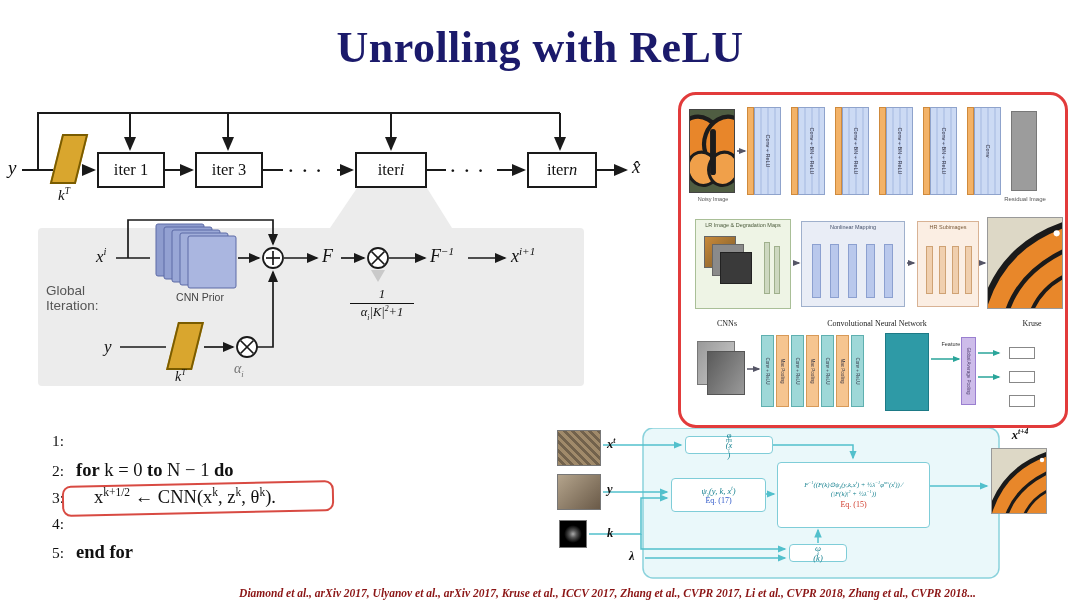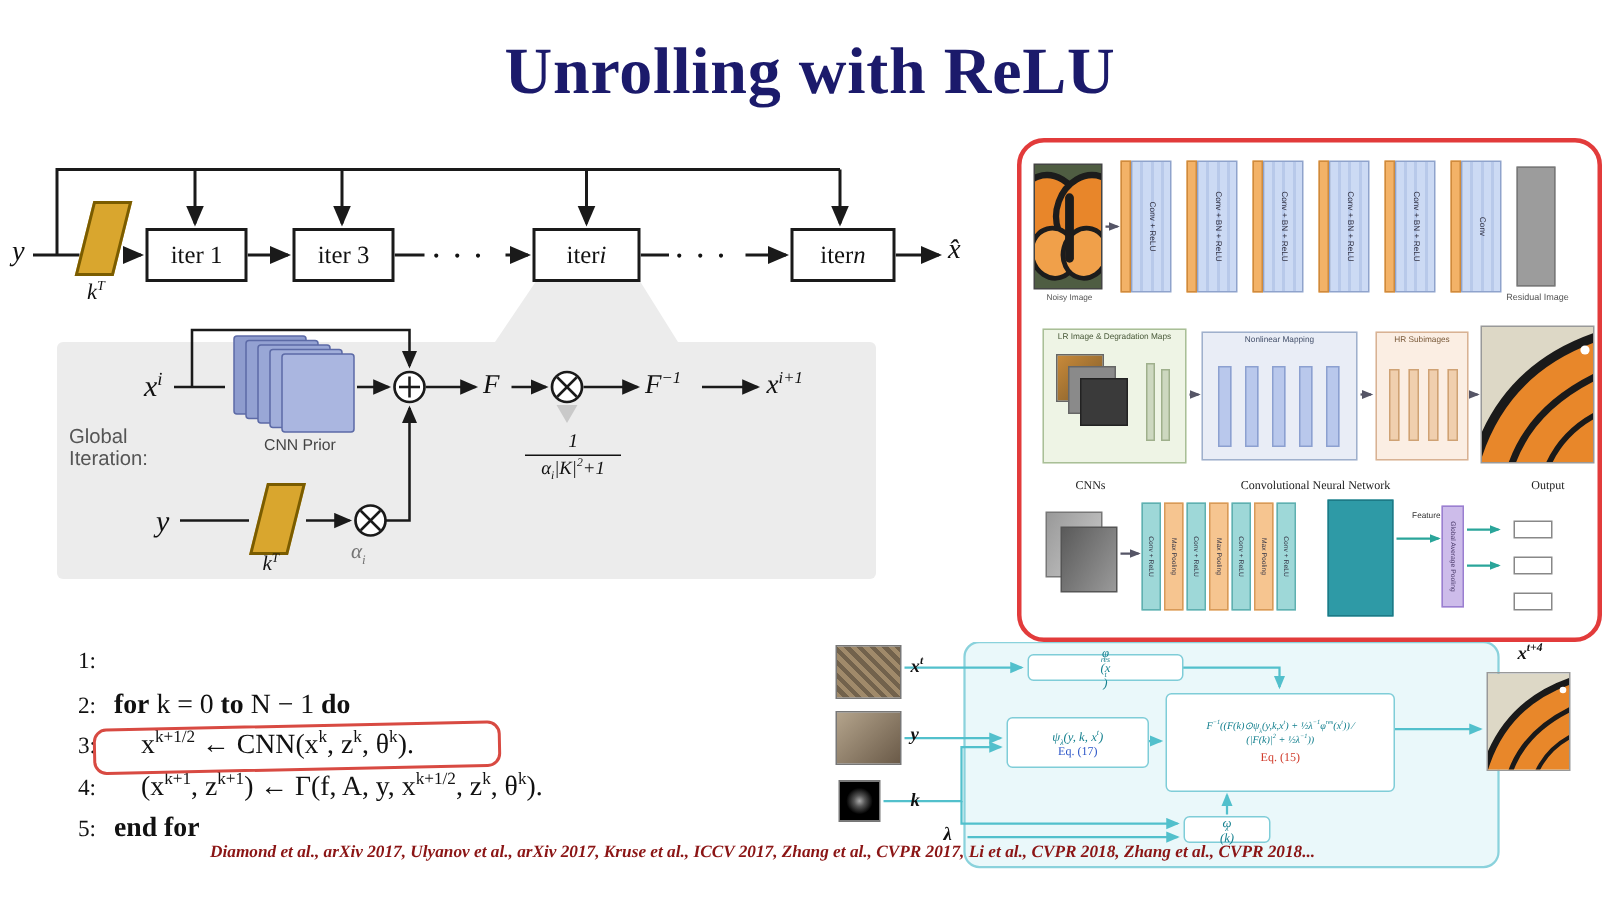--- a/index.html
+++ b/index.html
@@ -6,21 +6,21 @@
   html,body{width:1080px;height:608px}
   body{background:#fff;font-family:"Liberation Serif",serif;overflow:hidden}
   .slide{position:relative;width:1080px;height:608px;background:#fff}
   .abs{position:absolute}
   sup{font-size:62%;vertical-align:super;line-height:0}
   sub{font-size:62%;vertical-align:sub;line-height:0}
   .title{position:absolute;left:0;top:22px;width:100%;text-align:center;font-size:44px;font-weight:bold;color:#1b1a6b;letter-spacing:.5px}
   .iterbox{position:absolute;height:36px;border:2px solid #1a1a1a;background:#fff;display:flex;align-items:center;justify-content:center;font-size:16.5px;color:#111}
   .dots{position:absolute;font-size:17px;letter-spacing:2px;color:#111;font-weight:bold}
   .para{position:absolute;background:#d9a62e;border:2px solid #7a5c00;transform:skewX(-14deg)}
-  .math{position:absolute;font-style:italic;font-size:20px;color:#111}
+  .math{position:absolute;font-style:italic;font-size:17px;color:#111}
   .ln{stroke:#1a1a1a;stroke-width:2;fill:none}
   .ln15{stroke:#1a1a1a;stroke-width:1.7;fill:none}
   .cln{stroke:#52c0cc;stroke-width:1.5;fill:none}
   .gln{stroke:#556;stroke-width:1.5;fill:none}
   .tln{stroke:#2aa59a;stroke-width:1.5;fill:none}
   .sumc{fill:#fff;stroke:#1a1a1a;stroke-width:1.8}
   .graylab{position:absolute;font-family:"Liberation Sans",sans-serif;color:#555}
   .frac{position:absolute;text-align:center;font-style:italic;color:#111}
   .frac .bar{border-top:1.6px solid #111;margin:1px 0}
   .algo{position:absolute;left:38px;top:432px;width:540px}
@@ -36,21 +36,21 @@
   .layer-strip{width:7px;background:#f3b267;border:1px solid #cf8a3c}
   .layer-slab{width:27px;background:repeating-linear-gradient(90deg,#ccdaf4 0 5px,#b8c9ea 5px 7px);border:1px solid #8fa3cc;position:relative}
   .vlabel{writing-mode:vertical-rl;font-size:5.5px;font-family:"Liberation Sans",sans-serif;color:#334;position:absolute;left:50%;top:50%;transform:translate(-50%,-50%);white-space:nowrap}
   .cbar{position:absolute;top:16px;width:13px;height:72px}
   .bar-t{background:#9ed8d8;border:1px solid #5fb0b0}
   .bar-o{background:#f6c590;border:1px solid #d89a58}
   .flow{position:absolute;left:545px;top:428px;width:532px;height:158px}
   .fnode{position:absolute;background:#fff;border:1.2px solid #7fcdd8;border-radius:4px;display:flex;flex-direction:column;align-items:center;justify-content:center;color:#15808f;font-style:italic;text-align:center}
   .flab{position:absolute;font-weight:bold;font-style:italic;font-size:12.5px;color:#111}
   .thumb{position:absolute;border:1px solid #777}
-  .cite{position:absolute;left:140px;top:562px;width:935px;text-align:left;font-size:11.5px;font-weight:bold;font-style:italic;color:#8b1515}
+  .cite{position:absolute;left:140px;top:587px;width:935px;text-align:center;font-size:11.5px;font-weight:bold;font-style:italic;color:#8b1515}
 </style>
 </head>
 <body>
 
 <svg width="0" height="0" style="position:absolute">
   <symbol id="sym-butterfly" viewBox="0 0 40 40">
     <rect width="40" height="40" fill="#4f5d42"></rect>
     <ellipse cx="14" cy="15" rx="10" ry="12" fill="#e8862a" stroke="#1c1c1c" stroke-width="2" transform="rotate(-20 14 15)"></ellipse>
     <ellipse cx="26" cy="15" rx="10" ry="12" fill="#e8862a" stroke="#1c1c1c" stroke-width="2" transform="rotate(20 26 15)"></ellipse>
     <ellipse cx="15" cy="28" rx="7" ry="8" fill="#f0a04a" stroke="#1c1c1c" stroke-width="1.5" transform="rotate(-15 15 28)"></ellipse>
@@ -175,21 +175,20 @@
     <div class="algo-line">
       <span class="algo-num">2:</span>
       <span><b>for</b> k = 0 <b>to</b> N − 1 <b>do</b></span>
     </div>
     <div class="algo-line">
       <span class="algo-num">3:</span>
       <span class="indent">x<sup>k+1/2</sup> ← CNN(x<sup>k</sup>, z<sup>k</sup>, θ<sup>k</sup>).</span>
     </div>
     <div class="algo-line">
       <span class="algo-num">4:</span>
-      <span class="indent">(x<sup>k+1</sup>, z<sup>k+1</sup>) ← Γ(f, A, y, x<sup>k+1/2</sup>, z<sup>k</sup>, θ<sup>k</sup>).</span>
     </div>
     <div class="algo-line">
       <span class="algo-num">5:</span>
       <span><b>end for</b></span>
     </div>
     <div class="redbox"></div>
   </div>
 
   <div class="redpanel">
     <svg class="abs" style="left:0;top:0" width="384" height="330">
@@ -285,21 +284,21 @@
       <div class="abs" style="left:298px;top:0;width:76px;height:92px;overflow:hidden;border:1px solid #999">
         <svg width="76" height="92" viewBox="0 0 60 60" preserveAspectRatio="xMidYMid slice">
             <use href="#sym-wing"></use>
           </svg>
       </div>
     </div>
 
     <div class="netrow" style="left:8px;top:224px;width:376px;height:104px">
       <div class="serifcap" style="left:8px;top:0;width:60px;font-size:8px">CNNs</div>
       <div class="serifcap" style="left:88px;top:0;width:200px;font-size:8px">Convolutional Neural Network</div>
-      <div class="serifcap" style="left:316px;top:0;width:54px;font-size:8px">Output</div>
+      <div class="serifcap" style="left:316px;top:0;width:54px;font-size:8px">Kruse</div>
       <div class="abs" style="left:8px;top:22px;width:38px;height:44px;background:linear-gradient(120deg,#999,#ccc);border:1px solid #777"></div>
       <div class="abs" style="left:18px;top:32px;width:38px;height:44px;background:linear-gradient(120deg,#5a5a5a,#9a9a9a);border:1px solid #555"></div>
       <div class="cbar bar-t" style="left:72px">
           <span class="vlabel" style="font-size:4.5px">Conv + ReLU</span>
         </div>
       <div class="cbar bar-o" style="left:87px">
           <span class="vlabel" style="font-size:4.5px">Max Pooling</span>
         </div>
       <div class="cbar bar-t" style="left:102px">
           <span class="vlabel" style="font-size:4.5px">Conv + ReLU</span>
@@ -348,21 +347,21 @@
       </g>
     </svg>
     <div class="thumb" style="left:12px;top:2px;width:44px;height:36px;background:repeating-linear-gradient(45deg,#a08a6a 0 3px,#72624c 3px 6px)"></div>
     <div class="flab" style="left:62px;top:9px">x<sup>t</sup></div>
     <div class="thumb" style="left:12px;top:46px;width:44px;height:36px;background:linear-gradient(135deg,#b4a48c,#6a5a48)"></div>
     <div class="flab" style="left:62px;top:54px">y</div>
     <div class="thumb" style="left:14px;top:92px;width:28px;height:28px;background:radial-gradient(circle at 50% 50%,#aaa 0,#555 20%,#000 48%)"></div>
     <div class="flab" style="left:62px;top:98px">k</div>
     <div class="flab" style="left:84px;top:121px">λ</div>
 
-    <div class="fnode" style="left:140px;top:8px;width:104px;height:18px;font-size:8.5px">φ<sup>res</sup>(x<sup>t</sup>)</div>
+    <div class="fnode" style="left:140px;top:8px;width:88px;height:18px;font-size:8.5px">φ<sup>res</sup>(x<sup>t</sup>)</div>
     <div class="fnode" style="left:126px;top:50px;width:95px;height:34px">
       <span style="font-size:8.5px">ψ<sub>λ</sub>(y, k, x<sup>t</sup>)</span>
       <span style="font-size:8px;font-style:normal;color:#2b55c8">Eq. (17)</span>
     </div>
     <div class="fnode" style="left:232px;top:34px;width:153px;height:66px;padding:20px">
       <span style="font-size:6.8px;line-height:1.3">F<sup>−1</sup>((F(k)⊙ψ<sub>λ</sub>(y,k,x<sup>t</sup>) + ½λ<sup>−1</sup>φ<sup>res</sup>(x<sup>t</sup>)) ∕ (|F(k)|<sup>2</sup> + ½λ<sup>−1</sup>))</span>
       <span style="font-size:8px;font-style:normal;color:#d03a2a;margin-top:2px">Eq. (15)</span>
     </div>
     <div class="fnode" style="left:244px;top:116px;width:58px;height:18px;font-size:8.5px">ω<sub>λ</sub>(k)</div>
 

